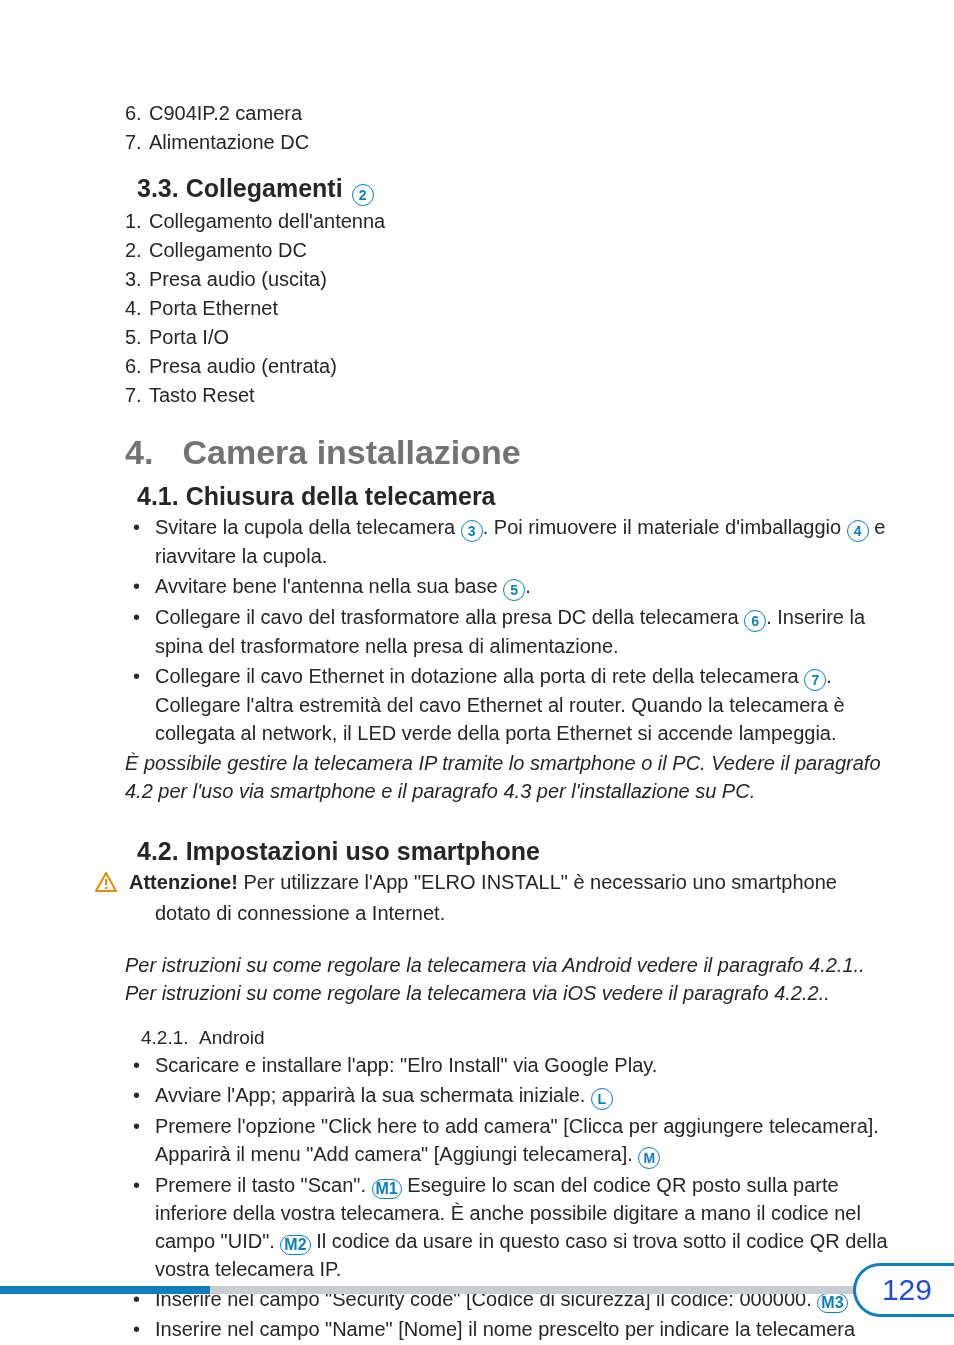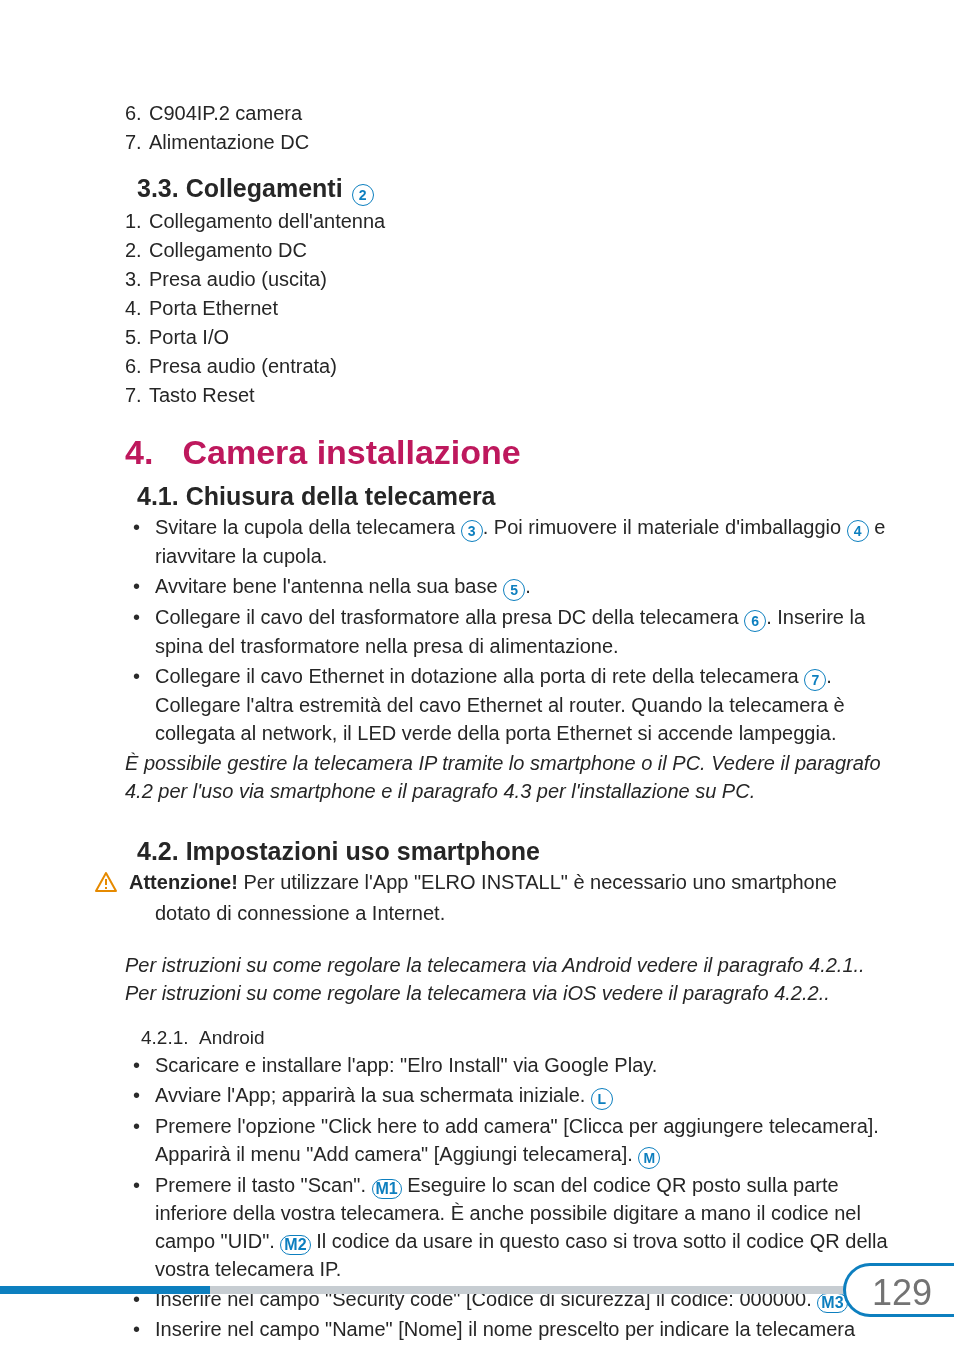--- a/index.html
+++ b/index.html
@@ -39,21 +39,21 @@
     margin: 10px 0 2px 12px;
   }
   h2.section .ref-badge {
     vertical-align: -3px;
     margin-left: 2px;
   }
   h1.chapter {
     font-size: 34px;
     font-weight: 700;
     margin: 24px 0 4px 0;
-    color: #be185d;
+    color: #737373;
   }
   h1.chapter .chnum {
     display: inline-block;
     min-width: 48px;
   }
   .bullets {
     margin: 2px 0 0 0;
     padding: 0;
     list-style: none;
     font-size: 20px;
@@ -144,23 +144,23 @@
     position: absolute;
     right: 0;
     top: 0;
     height: 54px;
     background: #ffffff;
     border: 3px solid #0d7fbf;
     border-right: none;
     border-radius: 27px 0 0 27px;
     padding: 0 22px 0 26px;
     display: flex;
-    align-items: flex-end;
-    font-size: 36px;
-    color: #737373;
+    align-items: center;
+    font-size: 30px;
+    color: #1d4ed8;
     font-weight: 400;
     box-sizing: border-box;
   }
 </style>
 </head>
 <body>
 
 <div class="page">
 
   <ol class="ol-top">

